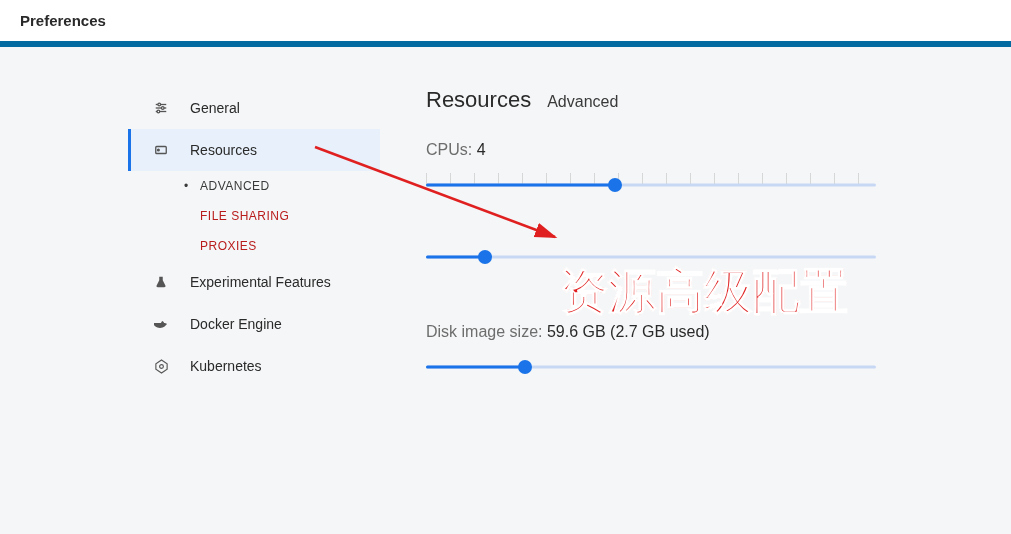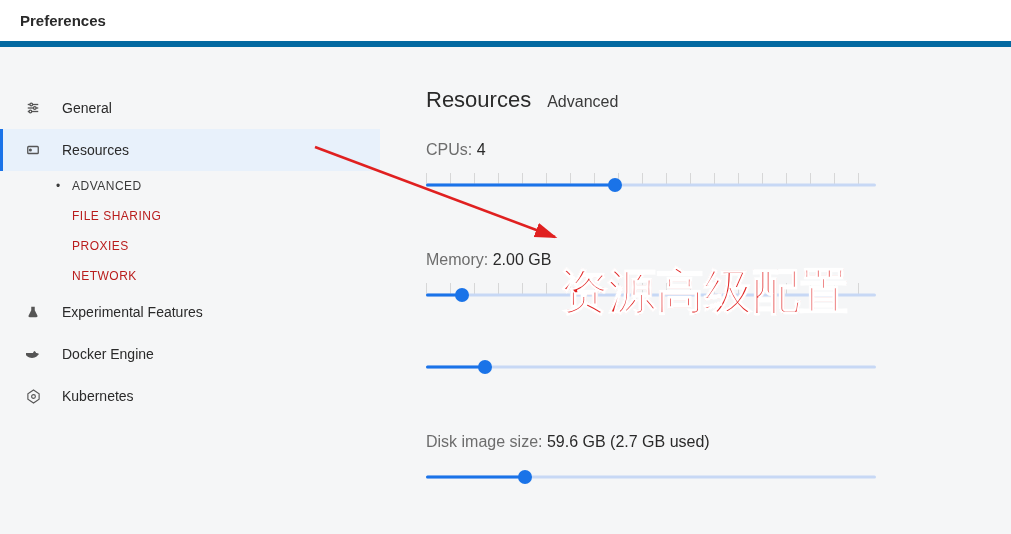--- a/index.html
+++ b/index.html
@@ -18,20 +18,21 @@
       font-size: 15px;
       font-weight: 600;
       color: #2a2a2a;
     }
     .main {
       display: flex;
       padding-top: 40px;
     }
     .sidebar {
       width: 380px;
+      padding-left: 128px;
     }
     .sidebar-item {
       display: flex;
       align-items: center;
       height: 42px;
       padding-left: 24px;
       font-size: 14px;
       color: #2a2a2a;
       cursor: pointer;
       position: relative;
@@ -205,23 +206,20 @@
     <div class="sidebar-sub">
       <div class="sidebar-sub-item active">
         <span>ADVANCED</span>
       </div>
       <div class="sidebar-sub-item">
         <span>FILE SHARING</span>
       </div>
       <div class="sidebar-sub-item">
         <span>PROXIES</span>
       </div>
-      <div class="sidebar-sub-item">
-        <span>NETWORK</span>
-      </div>
     </div>
 
     <div class="sidebar-item">
       <span class="icon">
         <svg viewBox="0 0 16 16" width="14" height="14" fill="currentColor">
           <path d="M6 2v4l-3 6c-.5 1 .2 2 1.3 2h7.4c1.1 0 1.8-1 1.3-2l-3-6V2H6z"></path>
         </svg>
       </span>
       <span>Experimental Features</span>
     </div>
@@ -259,31 +257,20 @@
         <span>CPUs:</span>
         <span class="val">4</span>
       </div>
       <div class="slider with-ticks">
         <div class="slider-track"></div>
         <div class="slider-fill" style="width:42%"></div>
         <div class="slider-knob" style="left:42%"></div>
       </div>
     </div>
 
-    <div class="field">
-      <div class="field-label">
-        <span>Memory:</span>
-        <span class="val">2.00 GB</span>
-      </div>
-      <div class="slider with-ticks">
-        <div class="slider-track"></div>
-        <div class="slider-fill" style="width:8%"></div>
-        <div class="slider-knob" style="left:8%"></div>
-      </div>
-    </div>
 
     <div class="field">
       <div class="slider">
         <div class="slider-track"></div>
         <div class="slider-fill" style="width:13%"></div>
         <div class="slider-knob" style="left:13%"></div>
       </div>
     </div>
 
     <div class="field" style="margin-bottom:10px">

